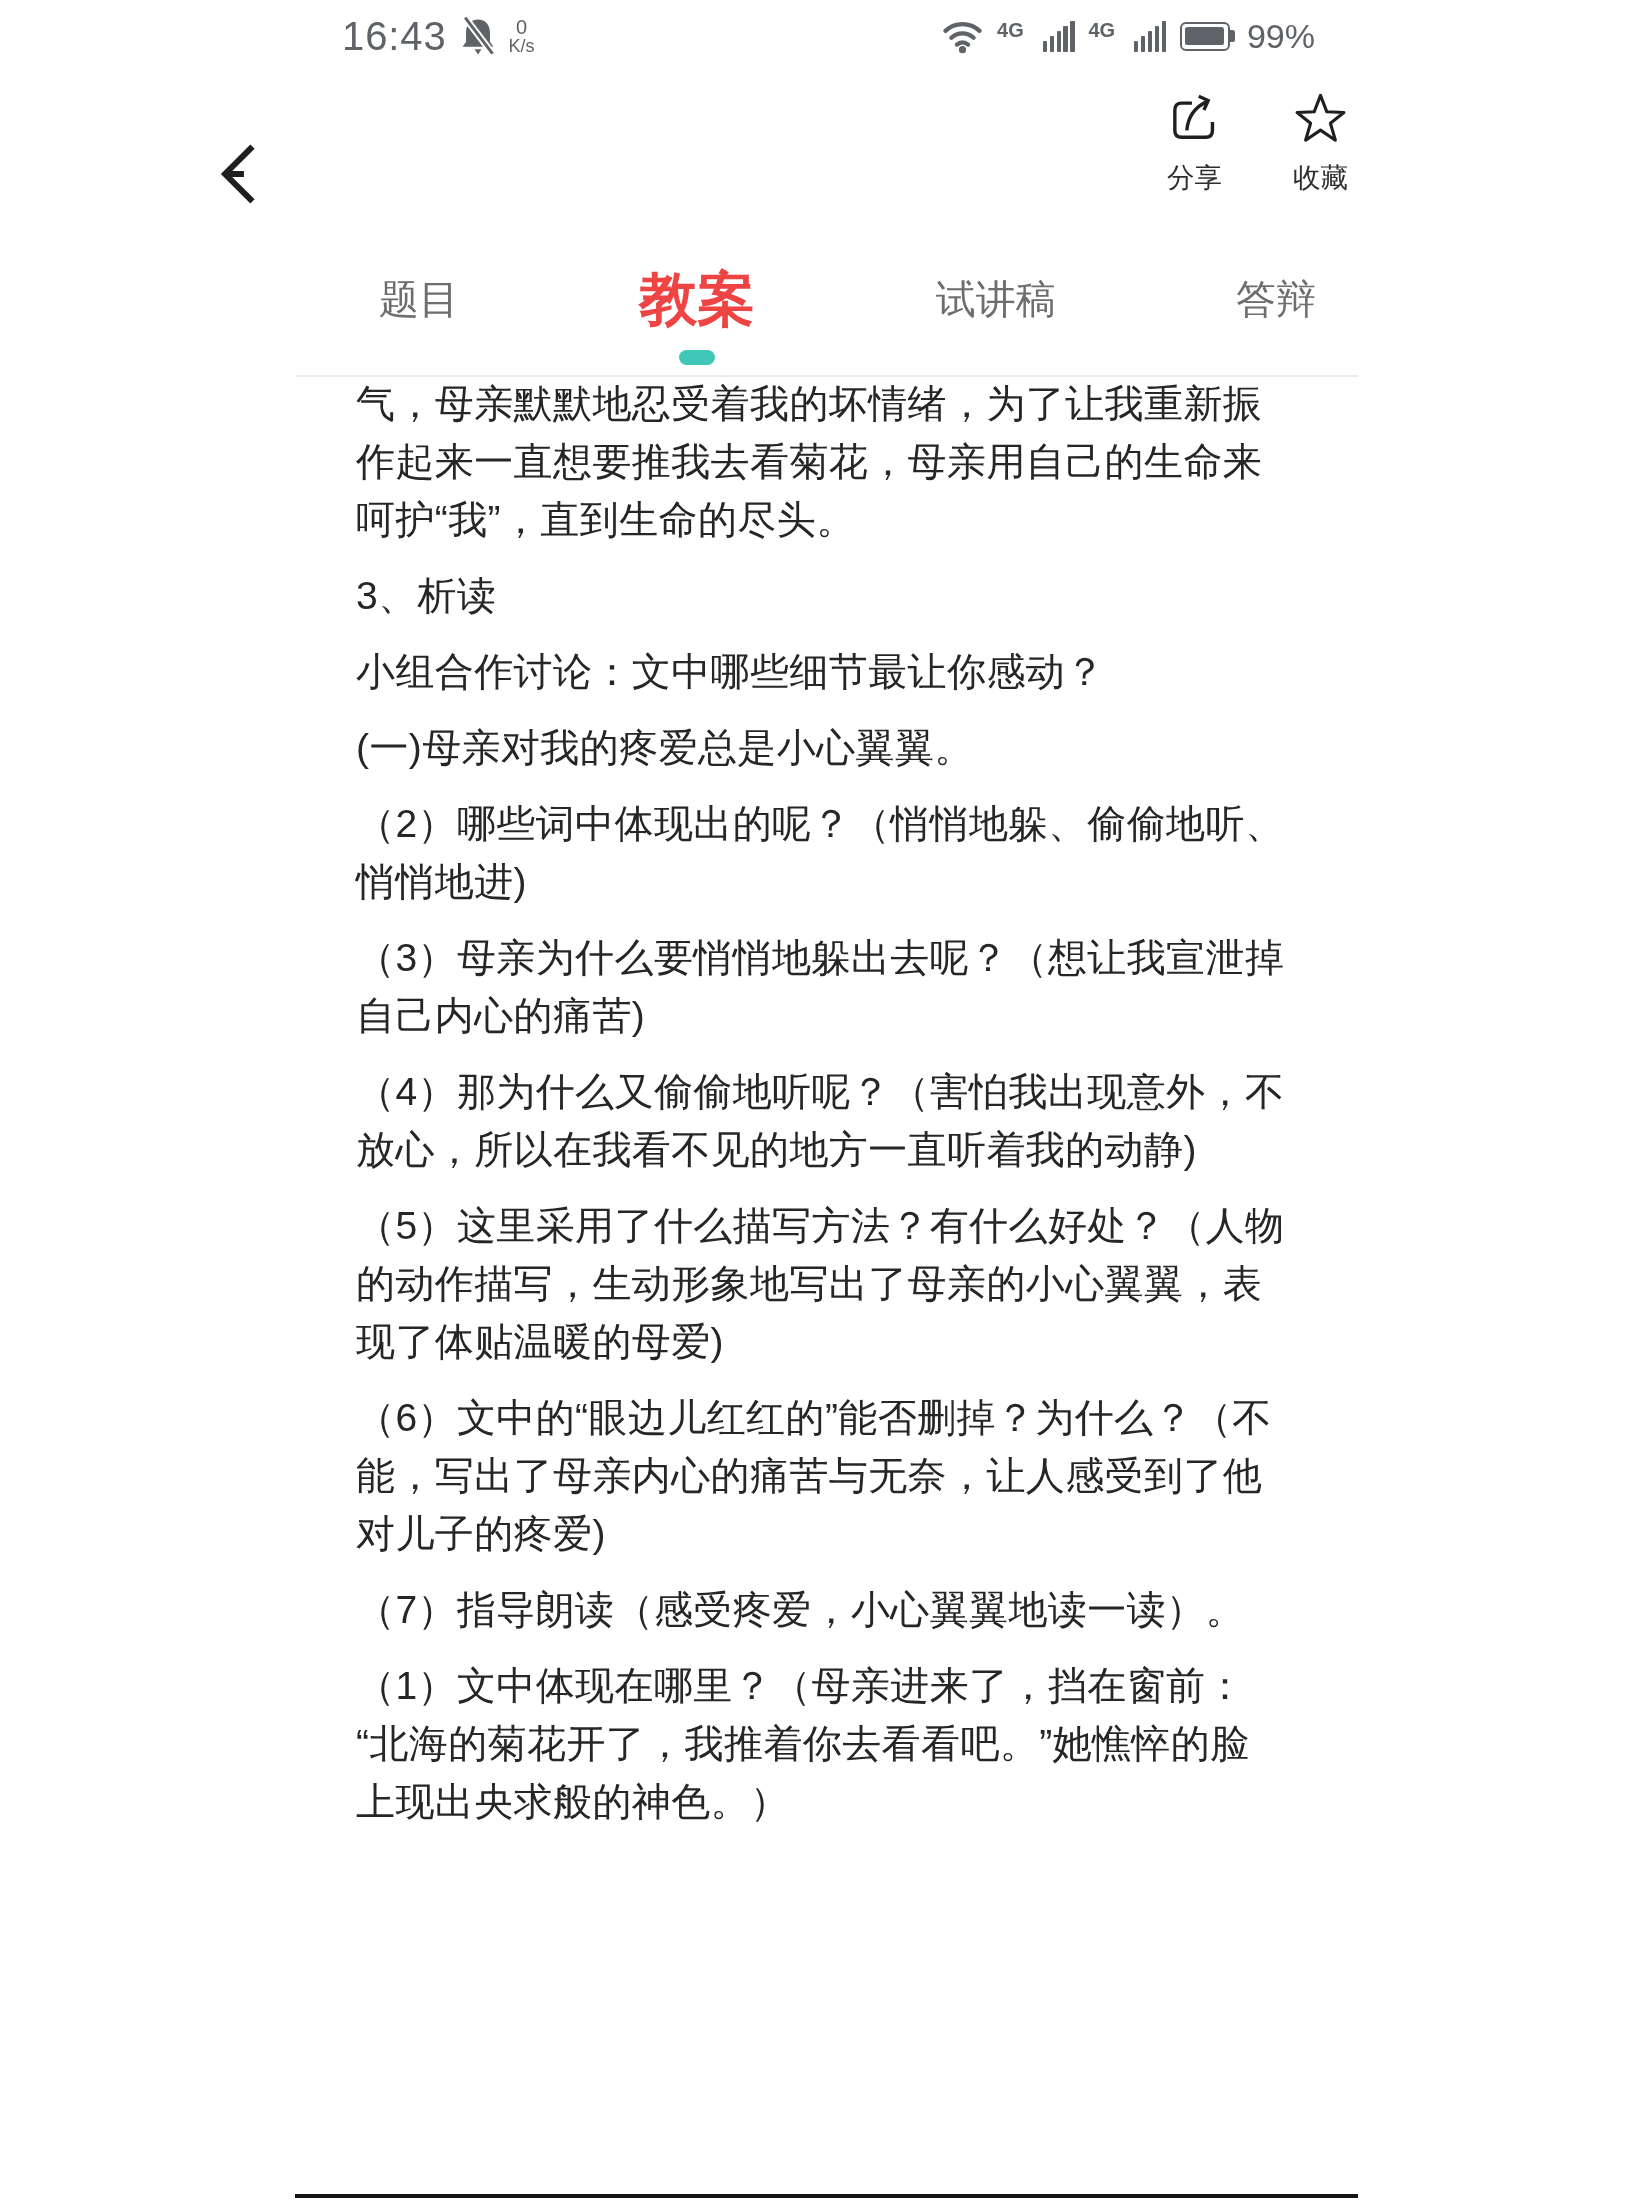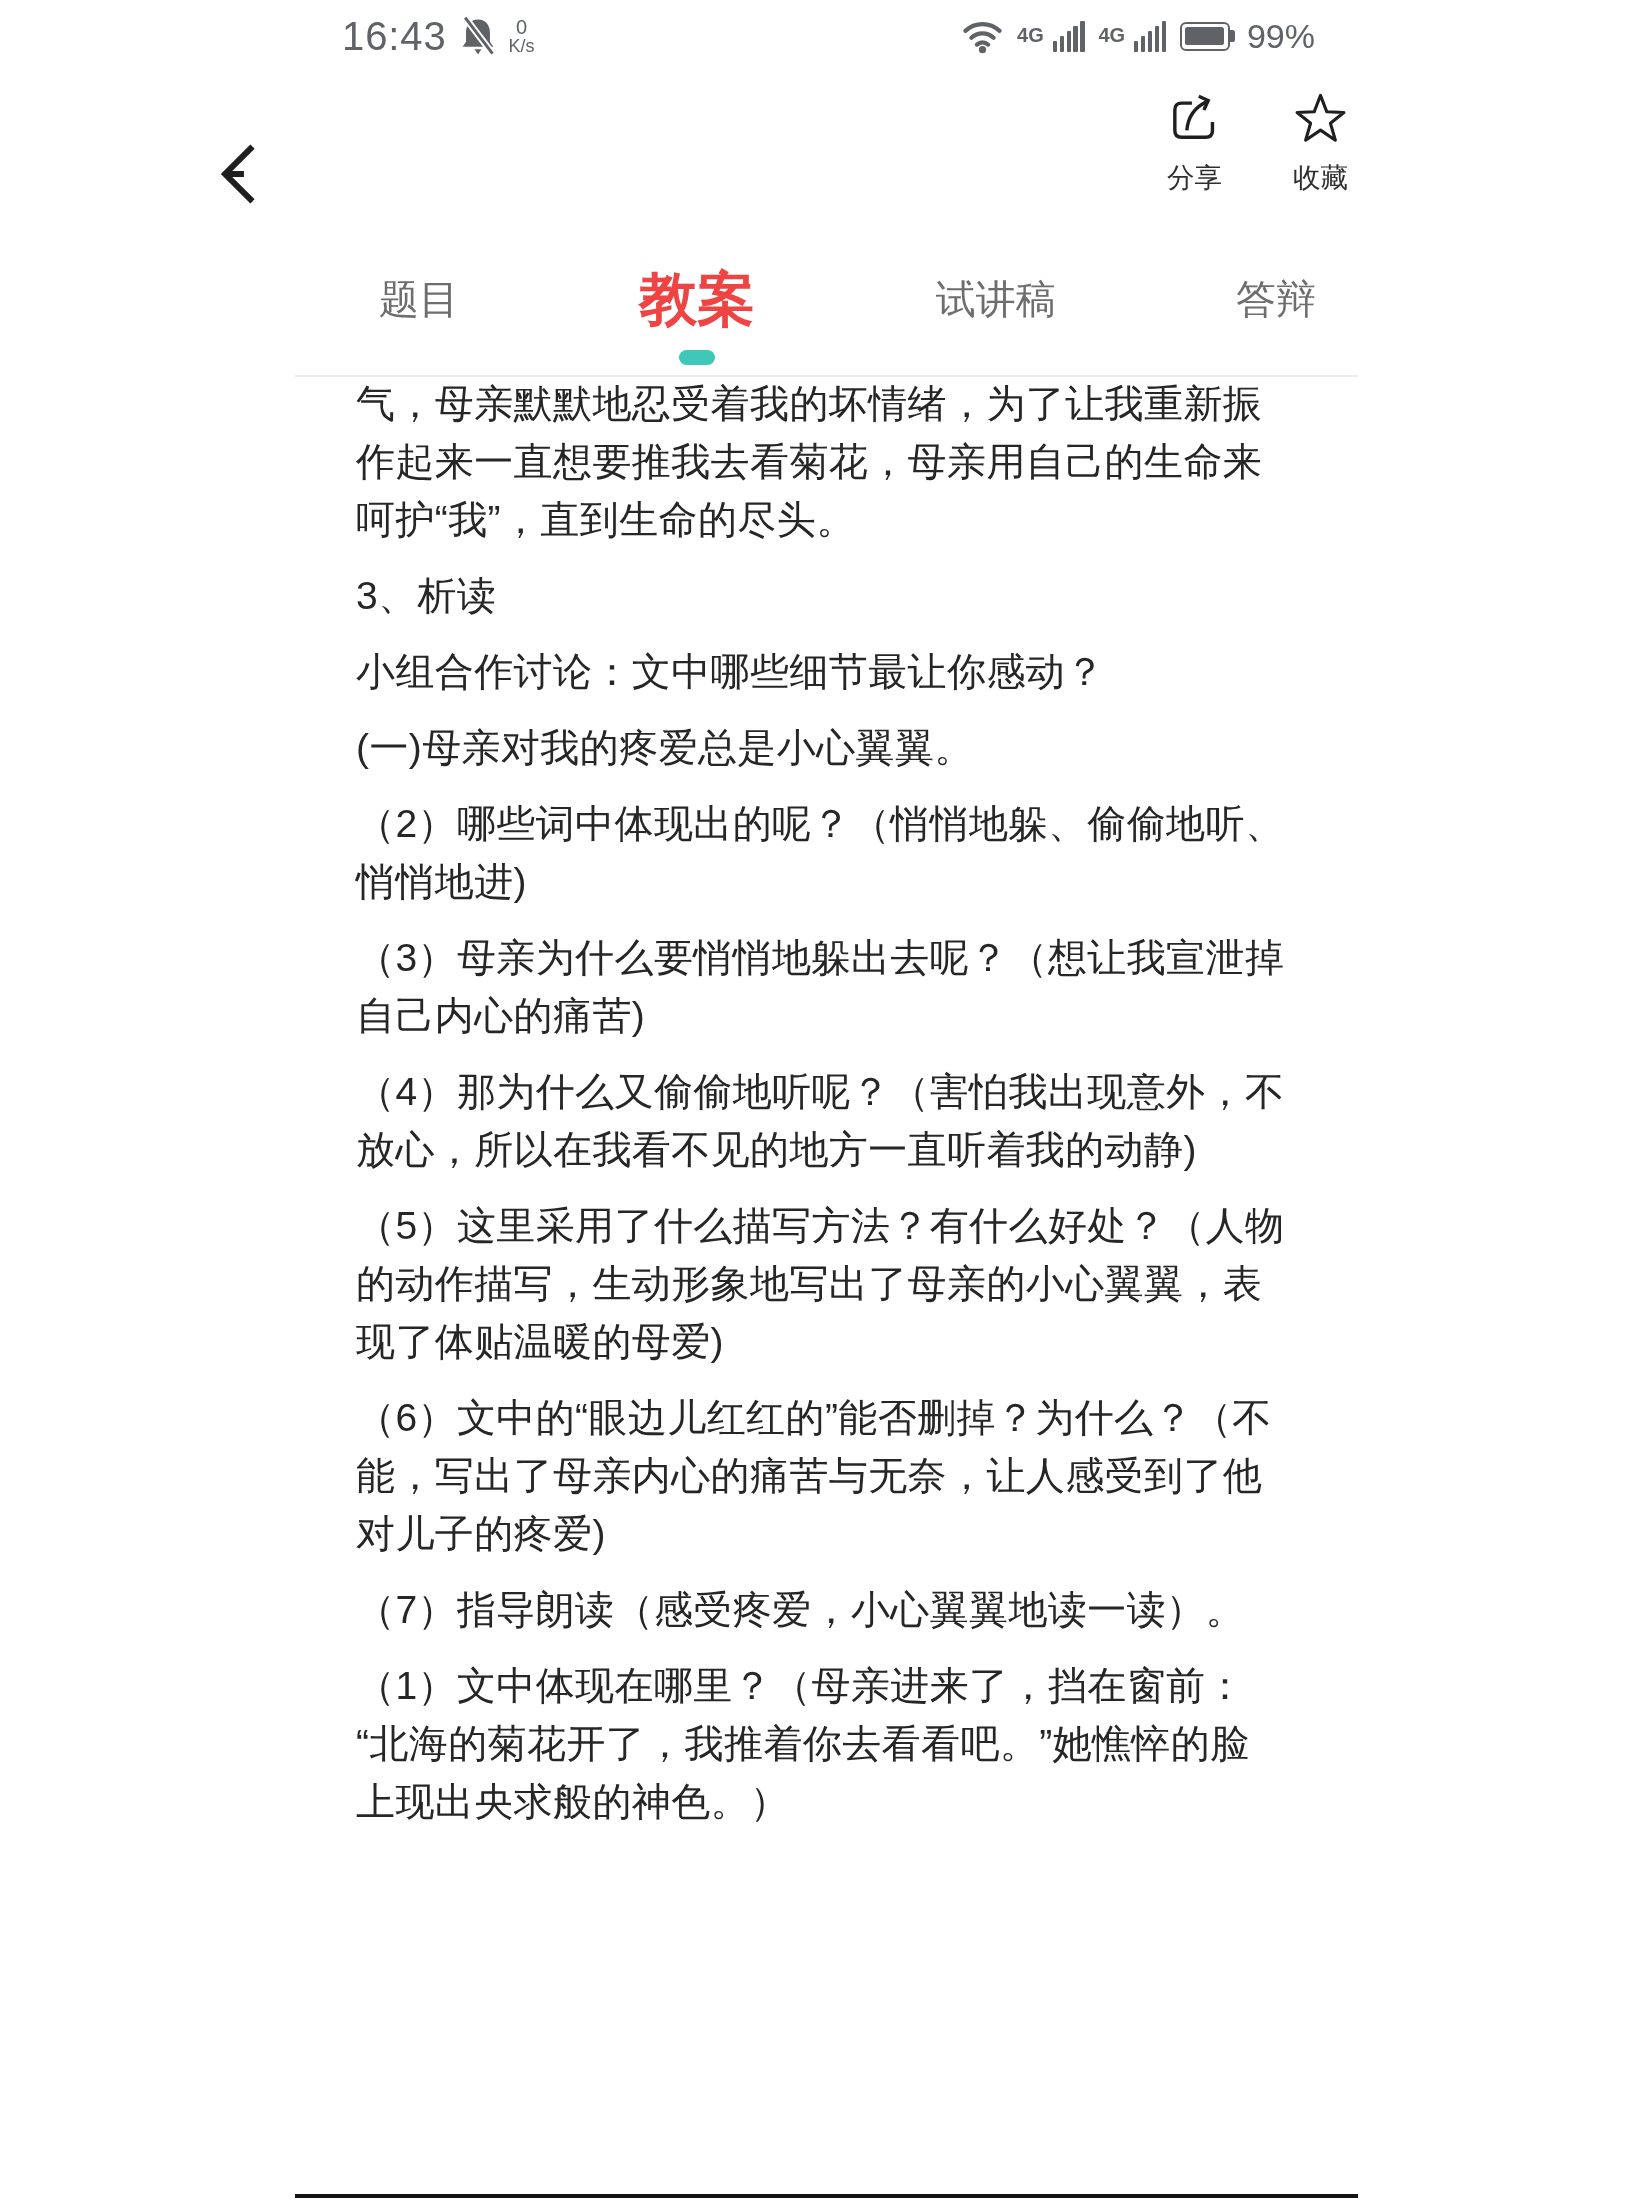--- a/index.html
+++ b/index.html
@@ -19,21 +19,21 @@
   .status-bar{
     position:absolute;top:8.6px;left:342px;right:337px;height:55px;
     display:flex;justify-content:space-between;align-items:center;color:var(--status);
   }
   .status-left{display:flex;align-items:center;gap:12px;}
   .status-time{font-size:40px;font-weight:500;letter-spacing:0.9px;}
   .speed-stack{display:flex;flex-direction:column;align-items:center;line-height:1.0;}
   .speed-val{font-size:20px;font-weight:500;}
   .speed-unit{font-size:18px;font-weight:500;}
   .status-right{display:flex;align-items:center;gap:13.8px;}
-  .net-group{display:flex;align-items:center;gap:9px;}
+  .net-group{display:flex;align-items:flex-start;gap:19px;}
   .net-label{font-size:20px;font-weight:600;margin-top:-1.7px;}
   .bars{display:flex;align-items:flex-end;gap:2.6px;height:31px;}
   .bar{width:4.3px;background:var(--status);border-radius:0.9px;}
   .b1{height:10.3px;}.b2{height:15.5px;}.b3{height:20.6px;}.b4{height:26px;}.b5{height:31px;}
   .battery{position:relative;width:50px;height:29px;border:2.6px solid var(--status);border-radius:6px;margin-right:3.4px;}
   .battery .fill{position:absolute;left:3.4px;top:3.4px;right:3.4px;bottom:3.4px;background:var(--status);border-radius:2.6px;}
   .battery .nub{position:absolute;right:-7.7px;top:6.9px;width:5.2px;height:12px;background:var(--status);border-radius:0 2.6px 2.6px 0;}
   .battery-pct{font-size:34px;font-weight:500;}
   
   .toolbar{position:absolute;top:86px;left:0;right:0;height:146px;padding-left:46px;}

